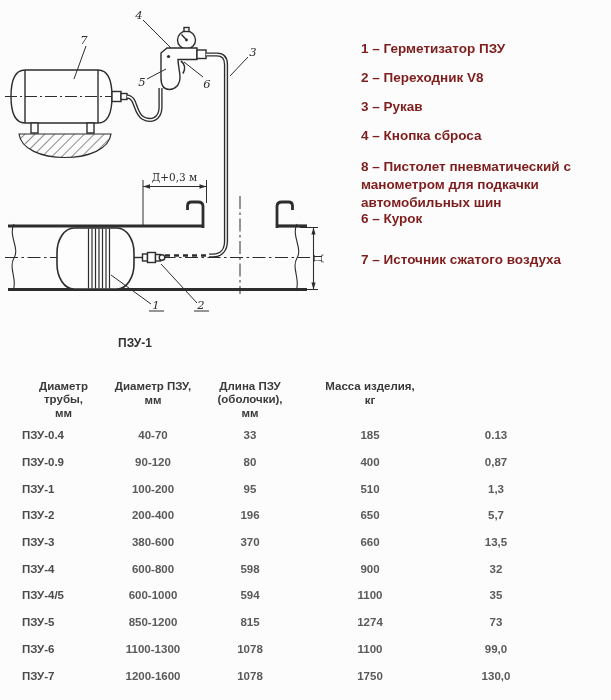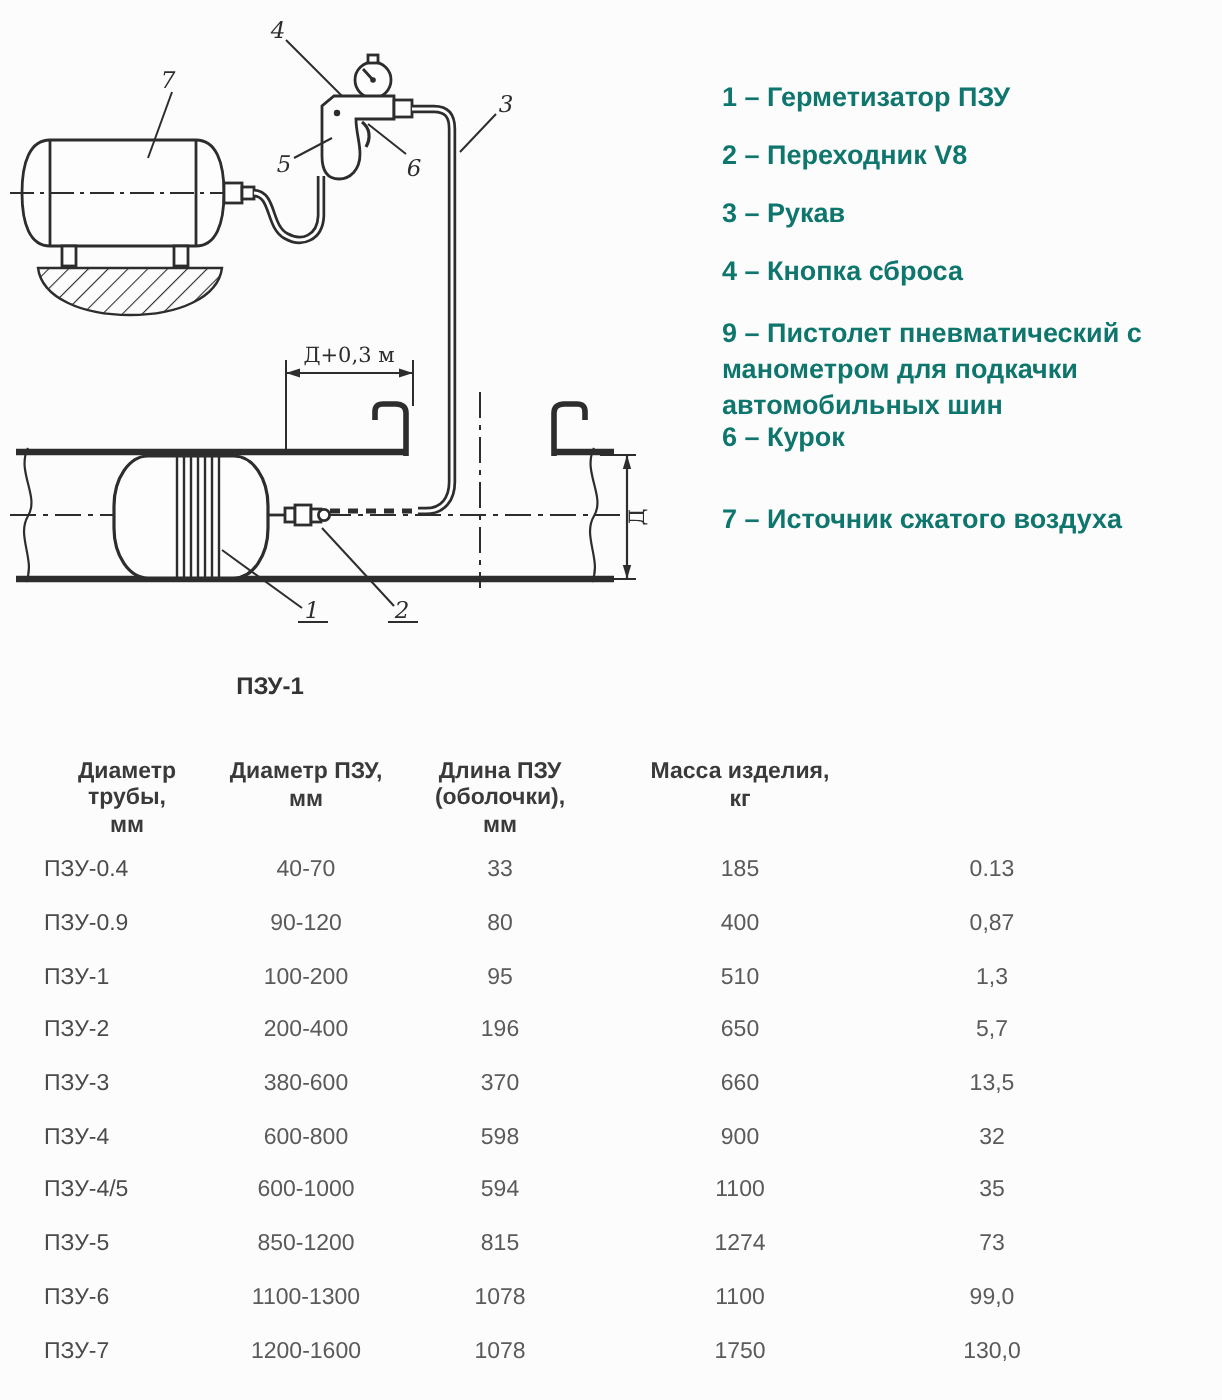--- a/index.html
+++ b/index.html
@@ -1,32 +1,32 @@
 <!DOCTYPE html>
 <html><head>
 <meta charset="utf-8">
 <style>
   html,body{margin:0;padding:0;background:#ffffff;}
   .stage{position:relative;width:611px;height:700px;background:#fcfcfc;overflow:hidden;
          font-family:"Liberation Sans", sans-serif;}
   
   .legend{position:absolute;left:361px;top:0;width:252px;height:290px;}
   .legend-item{position:absolute;left:0;width:250px;
-               font-weight:bold;font-size:13.5px;line-height:18px;color:#0f766e;}
+               font-weight:bold;font-size:13.5px;line-height:18px;color:#7f1d1d;}
   
   .diagram-caption{position:absolute;left:103px;top:336px;width:64px;text-align:center;
                    font-weight:bold;font-size:12px;color:#333;}
   
   .spec-table{position:absolute;left:22px;top:380px;width:552px;color:#3a3a3a;}
   .thead{display:grid;grid-template-columns:83px 96px 98px 142px 110px;}
   .th{font-weight:bold;font-size:11.5px;text-align:center;color:#3a3a3a;}
   .th .l1{line-height:13px;}
   .th .l2{line-height:13px;margin-top:1px;}
   .th-first{display:flex;align-items:center;justify-content:flex-start;text-align:left;}
-  .tbody{position:absolute;left:0;top:42px;width:552px;}
+  .tbody{position:absolute;left:0;top:42px;width:552px;font-weight:bold;}
   .tr{display:grid;grid-template-columns:83px 96px 98px 142px 110px;height:26.7px;
       align-items:center;}
   .td{font-size:11.5px;text-align:center;color:#5a5a5a;}
   .td.first{text-align:left;color:#4b4b4b;}
   
   .drawing{position:absolute;left:0;top:0;}
   .dline{stroke:#2d2d2d;stroke-width:1.4;fill:none;}
   .dthick{stroke:#2d2d2d;stroke-width:3.2;fill:none;}
   .dfill{fill:#fdfdfd;stroke:#2d2d2d;stroke-width:1.4;}
   .callout{font-family:"DejaVu Serif", serif;font-style:italic;font-size:11.5px;fill:#2d2d2d;}
@@ -148,21 +148,21 @@
     <text class="callout" x="201" y="309" text-anchor="middle">2</text>
   </svg>
 
   <div class="diagram-caption">ПЗУ-1</div>
 
   <div class="legend">
     <div class="legend-item" style="top:40px">1 – Герметизатор ПЗУ</div>
     <div class="legend-item" style="top:69px">2 – Переходник V8</div>
     <div class="legend-item" style="top:98px">3 – Рукав</div>
     <div class="legend-item" style="top:127px">4 – Кнопка сброса</div>
-    <div class="legend-item" style="top:158px">9 – Пистолет пневматический с манометром для подкачки автомобильных шин</div>
+    <div class="legend-item" style="top:158px">8 – Пистолет пневматический с манометром для подкачки автомобильных шин</div>
     <div class="legend-item" style="top:210px">6 – Курок</div>
     <div class="legend-item" style="top:251px">7 – Источник сжатого воздуха</div>
   </div>
 
   <div class="spec-table">
     <div class="thead">
       <div class="th">
         <div class="l1">Диаметр трубы,</div>
         <div class="l2">мм</div>
       </div>

